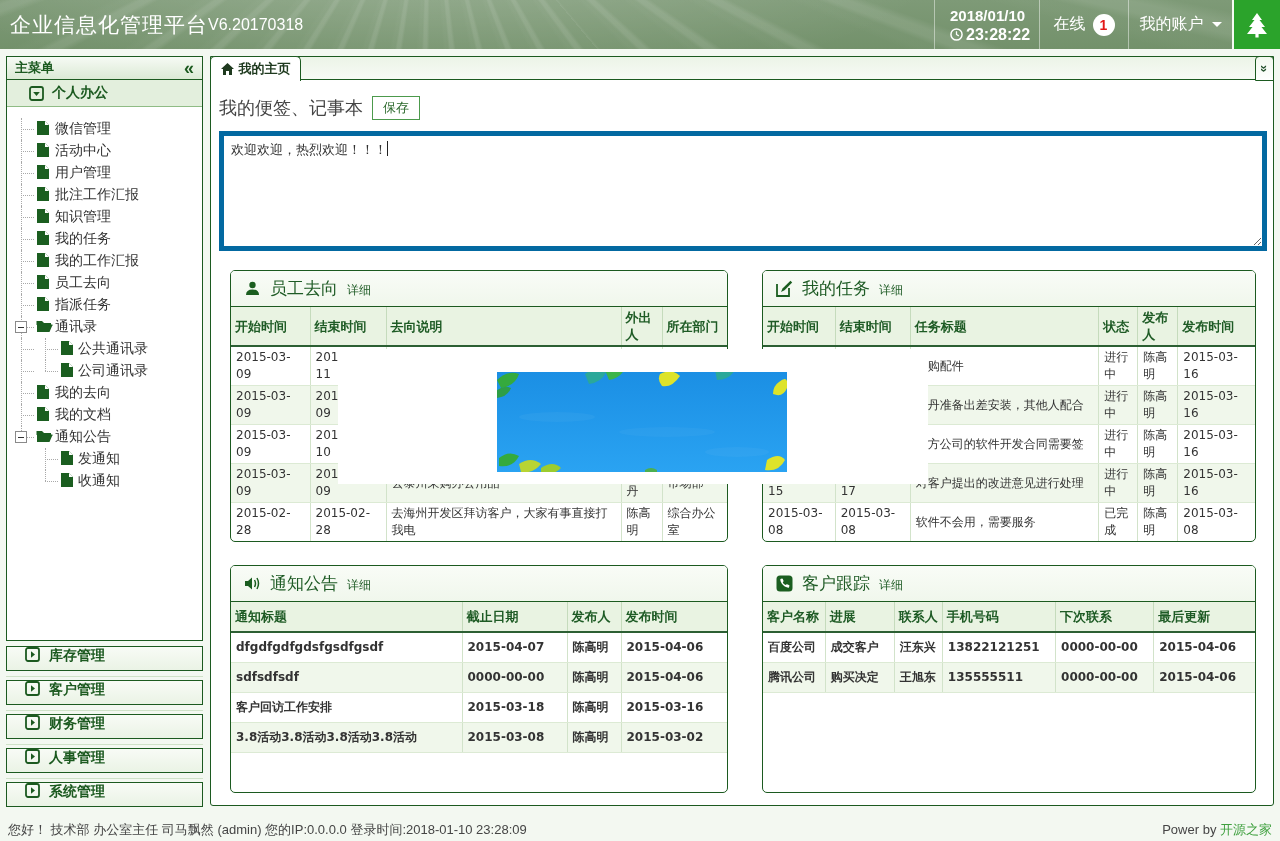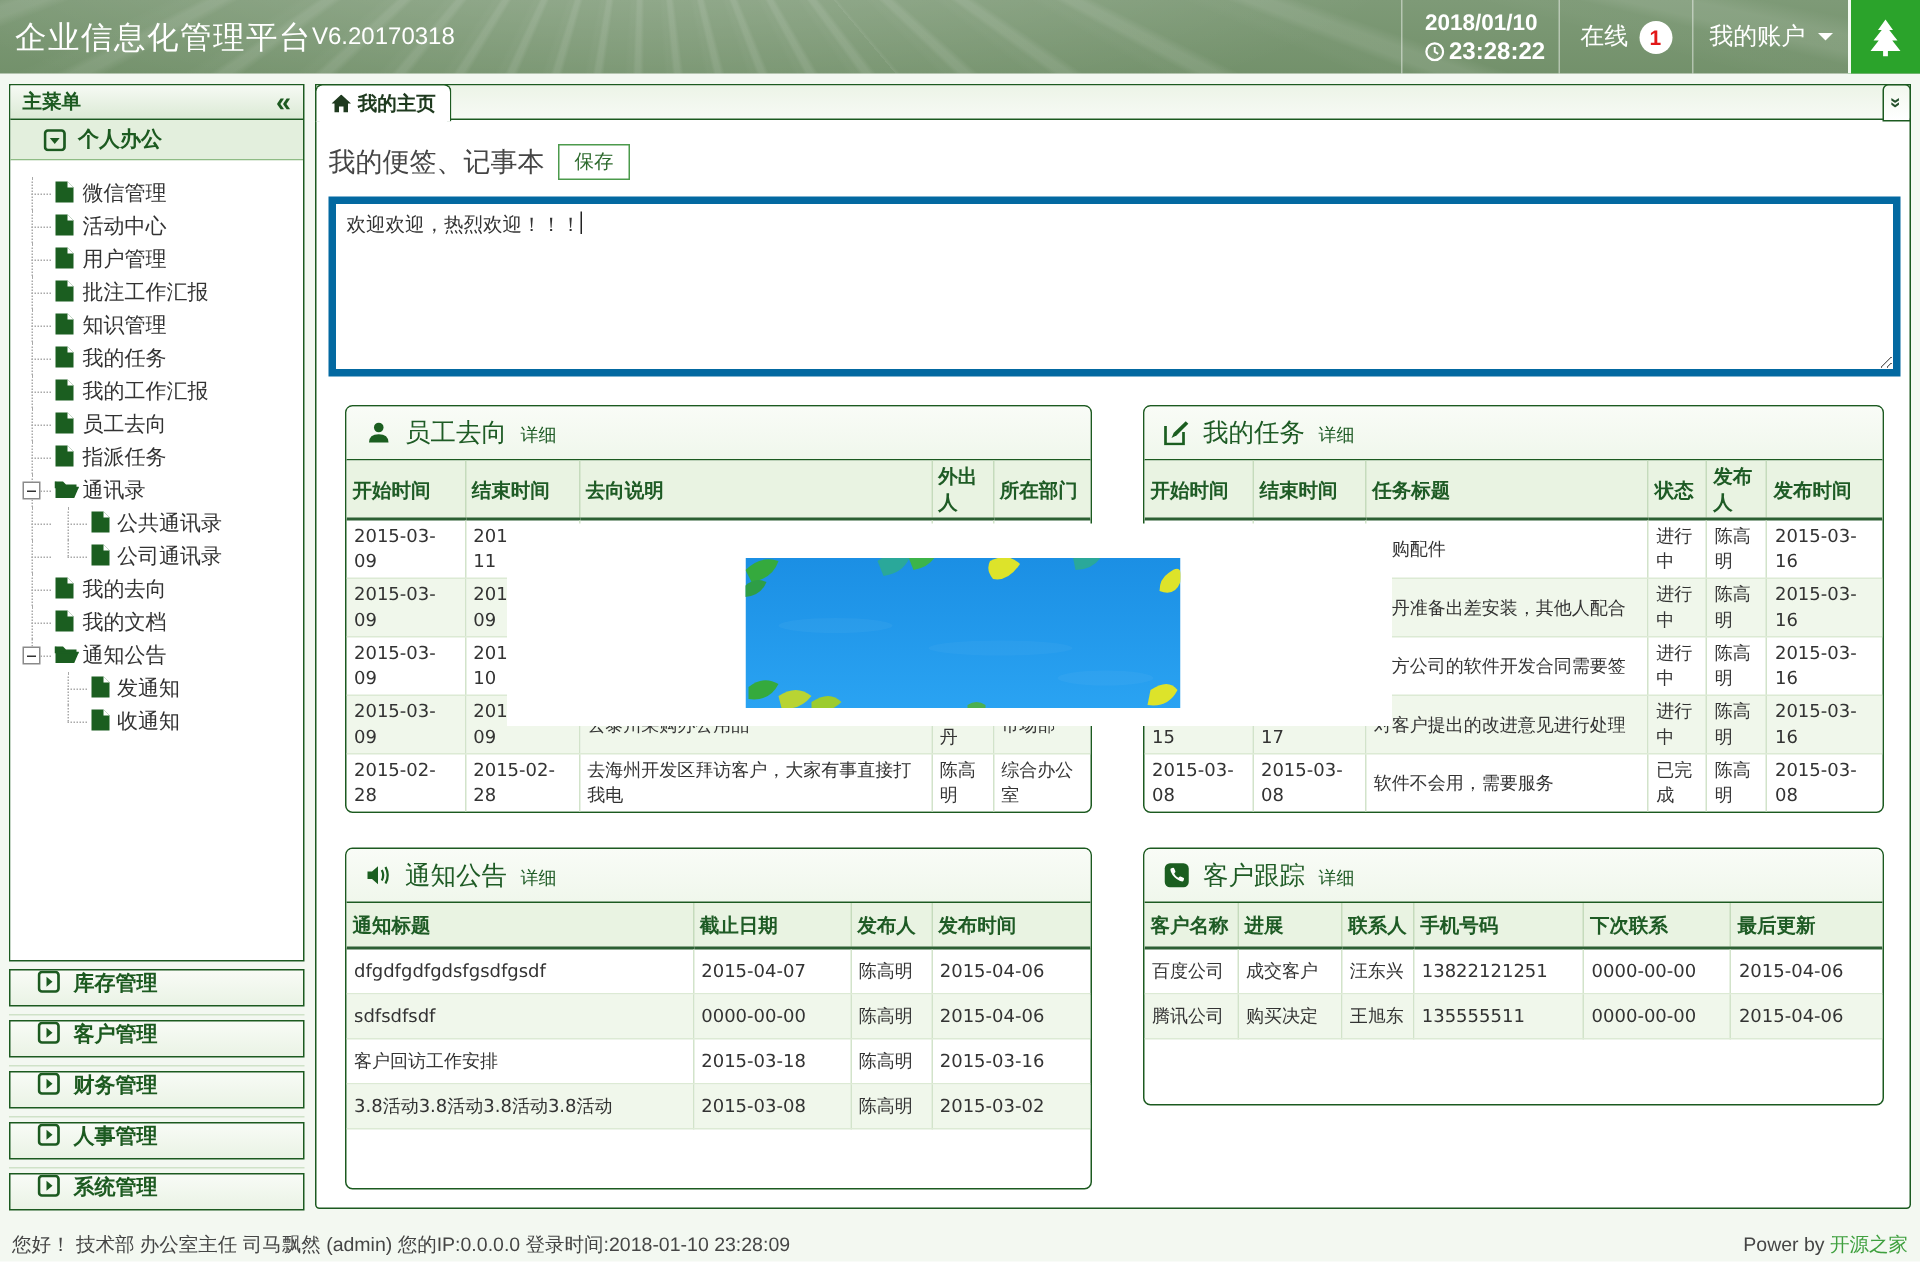--- a/index.html
+++ b/index.html
@@ -111,21 +111,21 @@
     font-family:"Liberation Sans","DejaVu Sans",sans-serif;
     font-size:13px; color:#333; padding:5px 7px; outline:none;
     background:#fff; white-space:pre-wrap;
   }
   .note-caret { display:inline-block; width:1px; height:15px; background:#222; vertical-align:-2px; }
   
   .panel { position:absolute; background:#fff; border:1px solid #1c5a20; border-radius:5px; overflow:hidden; }
   .panel-we  { left:19px;  top:190px; width:498px; height:272px; }
   .panel-tk  { left:551px; top:190px; width:494px; height:272px; }
   .panel-no  { left:19px;  top:485px; width:498px; height:228px; }
-  .panel-cu  { left:551px; top:485px; width:494px; height:172px; }
+  .panel-cu  { left:551px; top:485px; width:494px; height:228px; }
   .panel-head {
     height:36px; display:flex; align-items:center; gap:9px; padding-left:13px;
     background:linear-gradient(to bottom,#f9fcf7,#f0f7ec);
     border-bottom:1px solid #1c5a20;
   }
   .panel-head .p-title { font-size:17px; color:#1e5b25; }
   .panel-head .p-detail { font-size:12px; color:#1e5b25; cursor:pointer; margin-top:3px; }
   .p-icon { width:17px; height:17px; display:flex; }
   table { width:100%; border-collapse:collapse; table-layout:fixed; }
   th {
@@ -136,21 +136,21 @@
   .rows-short th { padding:6px 4px; }
   th:last-child, td:last-child { border-right:none; }
   td {
     font-family:"DejaVu Sans","Liberation Sans",sans-serif;
     font-size:12px; color:#333; padding:2px 5px; line-height:17px;
     border-right:1px solid #d2e3ca; border-bottom:1px solid #dcead4;
     vertical-align:middle; overflow:hidden;
   }
   tbody tr:nth-child(even) td { background:#f0f7eb; }
   .rows-tall td { height:39px; }
-  .rows-short td { height:30px; padding-top:6px; padding-bottom:6px; }
+  .rows-short td { height:30px; padding-top:6px; padding-bottom:6px;font-weight:bold; }
 
   
   .float-ad { position:absolute; left:338px; top:349px; width:590px; height:135px; background:#fff; z-index:50; }
   .ad-banner { position:absolute; left:159px; top:23px; width:290px; height:100px; }
 
   
   .footer { position:absolute; left:0; top:812px; width:1280px; height:29px; font-size:13px; color:#454545; }
   .footer-left { position:absolute; left:8px; top:9px; }
   .footer-right { position:absolute; right:8px; top:9px; }
   .footer-right .brand { color:#3fa03f; }

